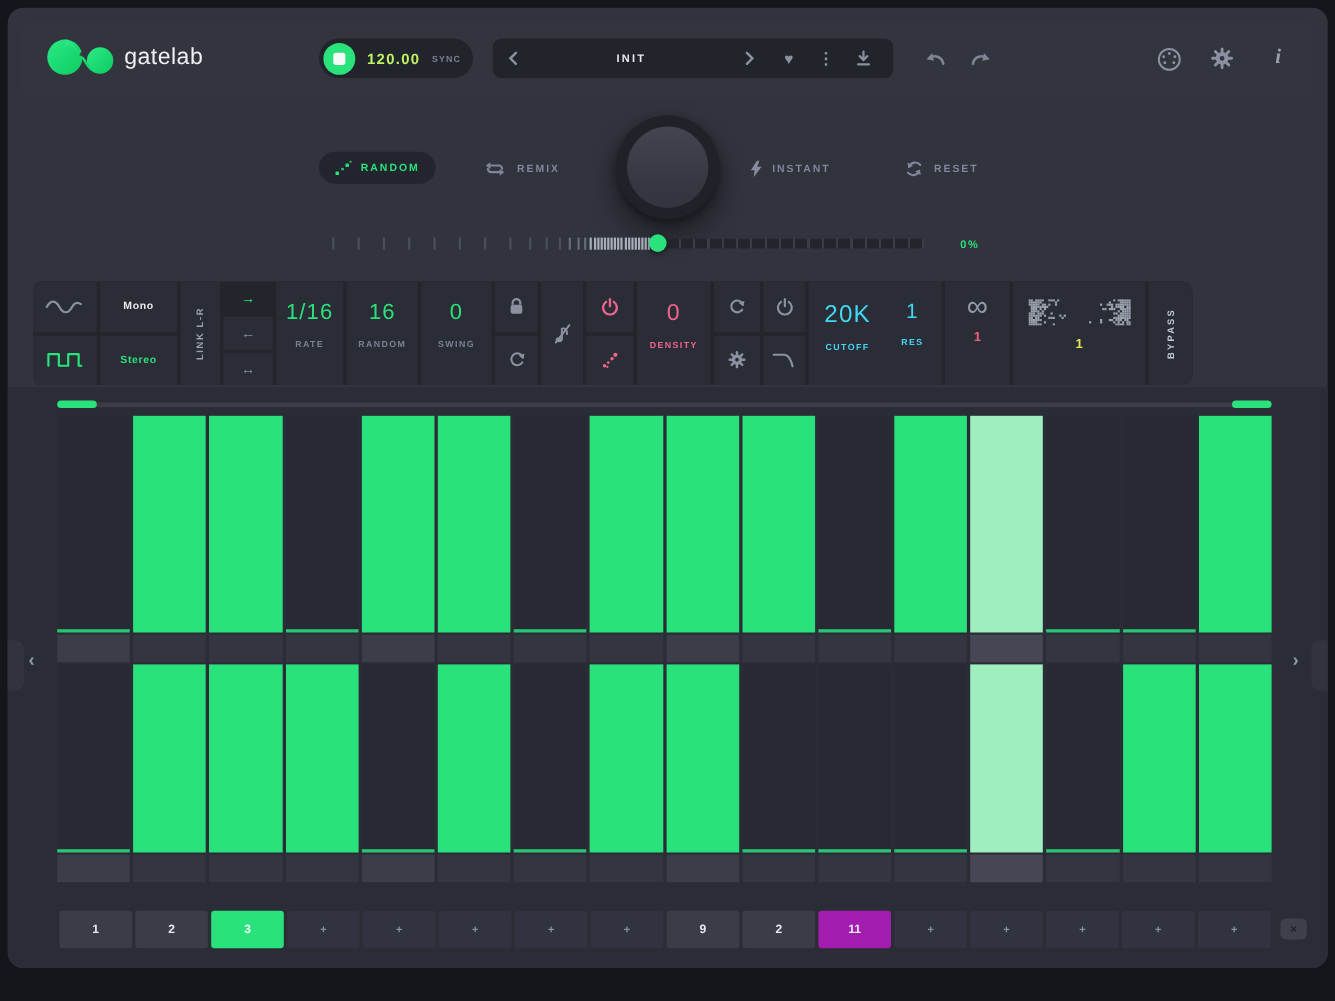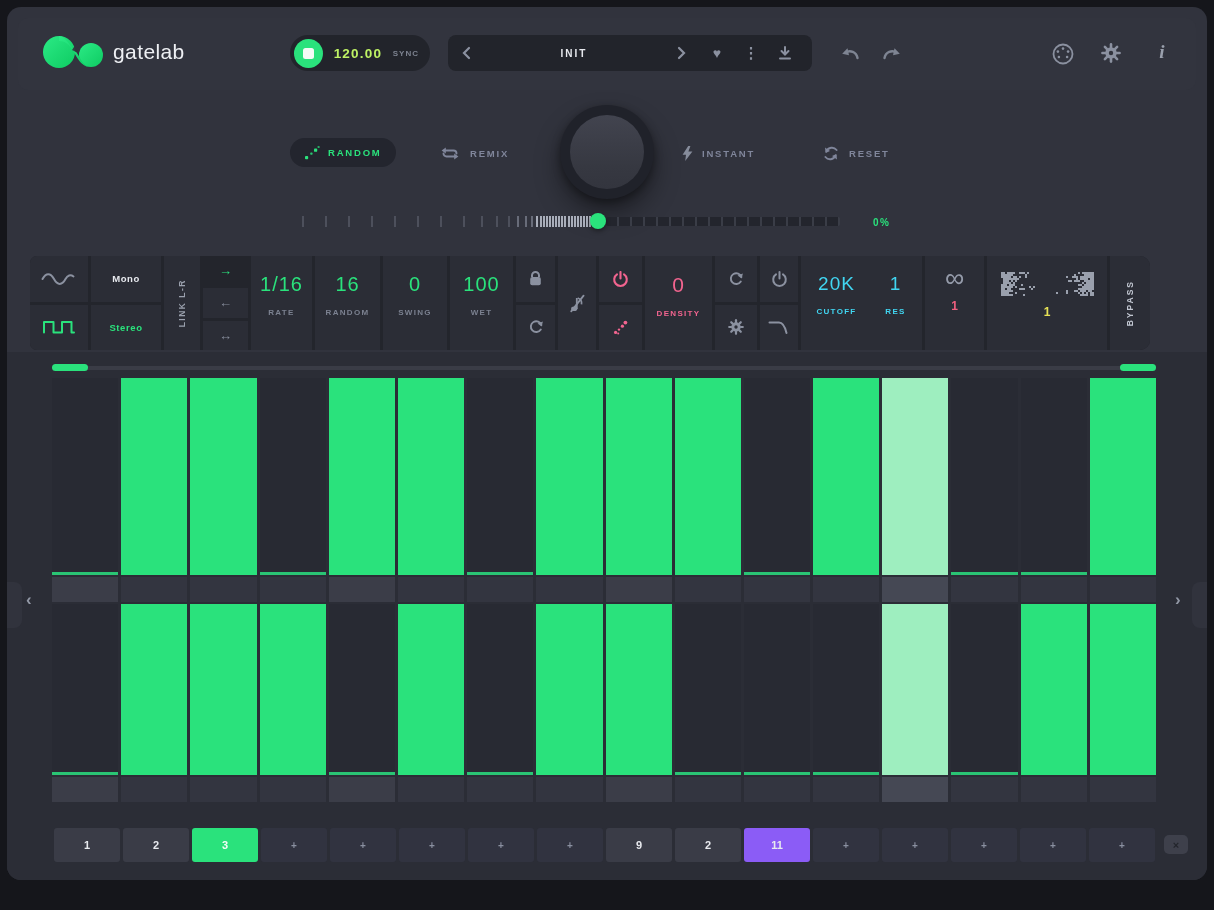--- a/index.html
+++ b/index.html
@@ -87,21 +87,21 @@
   .seq-bar.ph { background:#9eeebf; }
   .ghost-row { position:absolute; left:45px; width:1104px; height:25px; display:flex; gap:3px; }
   .ghost-top { top:225px; } .ghost-bottom { top:425px; }
   .ghost-box { flex:1; background:#333540; }
   .ghost-box.beat { background:#3b3d48; }
   .ghost-box.ph { background:#454854; }
   .patterns { position:absolute; left:47px; top:476px; height:34px; display:flex; gap:3px; }
   .pat-btn { width:66px; height:34px; border-radius:3px; background:#3a3c47; color:#e8eaef; font-size:11px; font-weight:bold;
              display:flex; align-items:center; justify-content:center; }
   .pat-btn.plus { background:#313340; color:#8a90a0; font-size:10px; }
-  .pat-btn.bright { background:#8b5cf6; }
+  .pat-btn.bright { background:#a21caf; }
   .pat-btn.active { background:#2ae27c; color:#f4fbf6; }
   .del-btn { position:absolute; left:1157px; top:483px; width:24px; height:19px; border-radius:5px; background:#3e404b;
              color:#23252c; font-size:11px; font-weight:bold; display:flex; align-items:center; justify-content:center; }
   .edge-tab { position:absolute; top:230px; width:15px; height:46px; background:#31333d; }
   .edge-tab.l { left:0; border-radius:0 8px 8px 0; } .edge-tab.r { right:0; border-radius:8px 0 0 8px; }
   .side-chev { position:absolute; top:238px; color:#9298a6; font-size:17px; font-weight:bold; }
   .side-chev.l { left:19px; } .side-chev.r { left:1168px; }
 </style>
 </head>
 <body>
@@ -331,24 +331,20 @@
       <div class="val-lbl">RATE</div>
     </div>
     <div class="cell valcell" style="width:65px">
       <div class="val">16</div>
       <div class="val-lbl">RANDOM</div>
     </div>
     <div class="cell valcell" style="width:64px">
       <div class="val">0</div>
       <div class="val-lbl">SWING</div>
     </div>
-    <div class="cell valcell" style="width:63px">
-      <div class="val">100</div>
-      <div class="val-lbl">WET</div>
-    </div>
 
     <div class="vcol" style="width:39px">
       <div class="sub">
         <svg width="15" height="17">
             <path d="M4 7 V5.5 a3.5 3.5 0 0 1 7 0 V7" stroke="#8b91a0" stroke-width="2" fill="none"></path>
             <rect x="2.2" y="7" width="10.6" height="8.2" rx="2" fill="#8b91a0"></rect>
           </svg>
       </div>
       <div class="sub">
         <svg width="16" height="16">
@@ -427,21 +423,21 @@
       </div>
       <div class="sub">
         <svg width="24" height="18">
             <path d="M2.5 4.5 H12 Q17 4.5 19.5 15" stroke="#8b91a0" stroke-width="2" fill="none" stroke-linecap="round"></path>
           </svg>
       </div>
     </div>
 
     <div class="cell cyan" style="width:121px; align-items:flex-start">
       <div class="valcell" style="display:flex;flex-direction:column;align-items:center;width:68px">
-        <div class="val" style="font-size:19px">20K</div>
+        <div class="val" style="font-size:22px">20K</div>
         <div class="val-lbl">CUTOFF</div>
       </div>
       <div class="valcell" style="display:flex;flex-direction:column;align-items:center;width:50px">
         <div class="val" style="font-size:19px">1</div>
         <div class="val-lbl">RES</div>
       </div>
     </div>
 
     <div class="cell valcell" style="width:59px">
       <div class="inf-glyph">∞</div>

